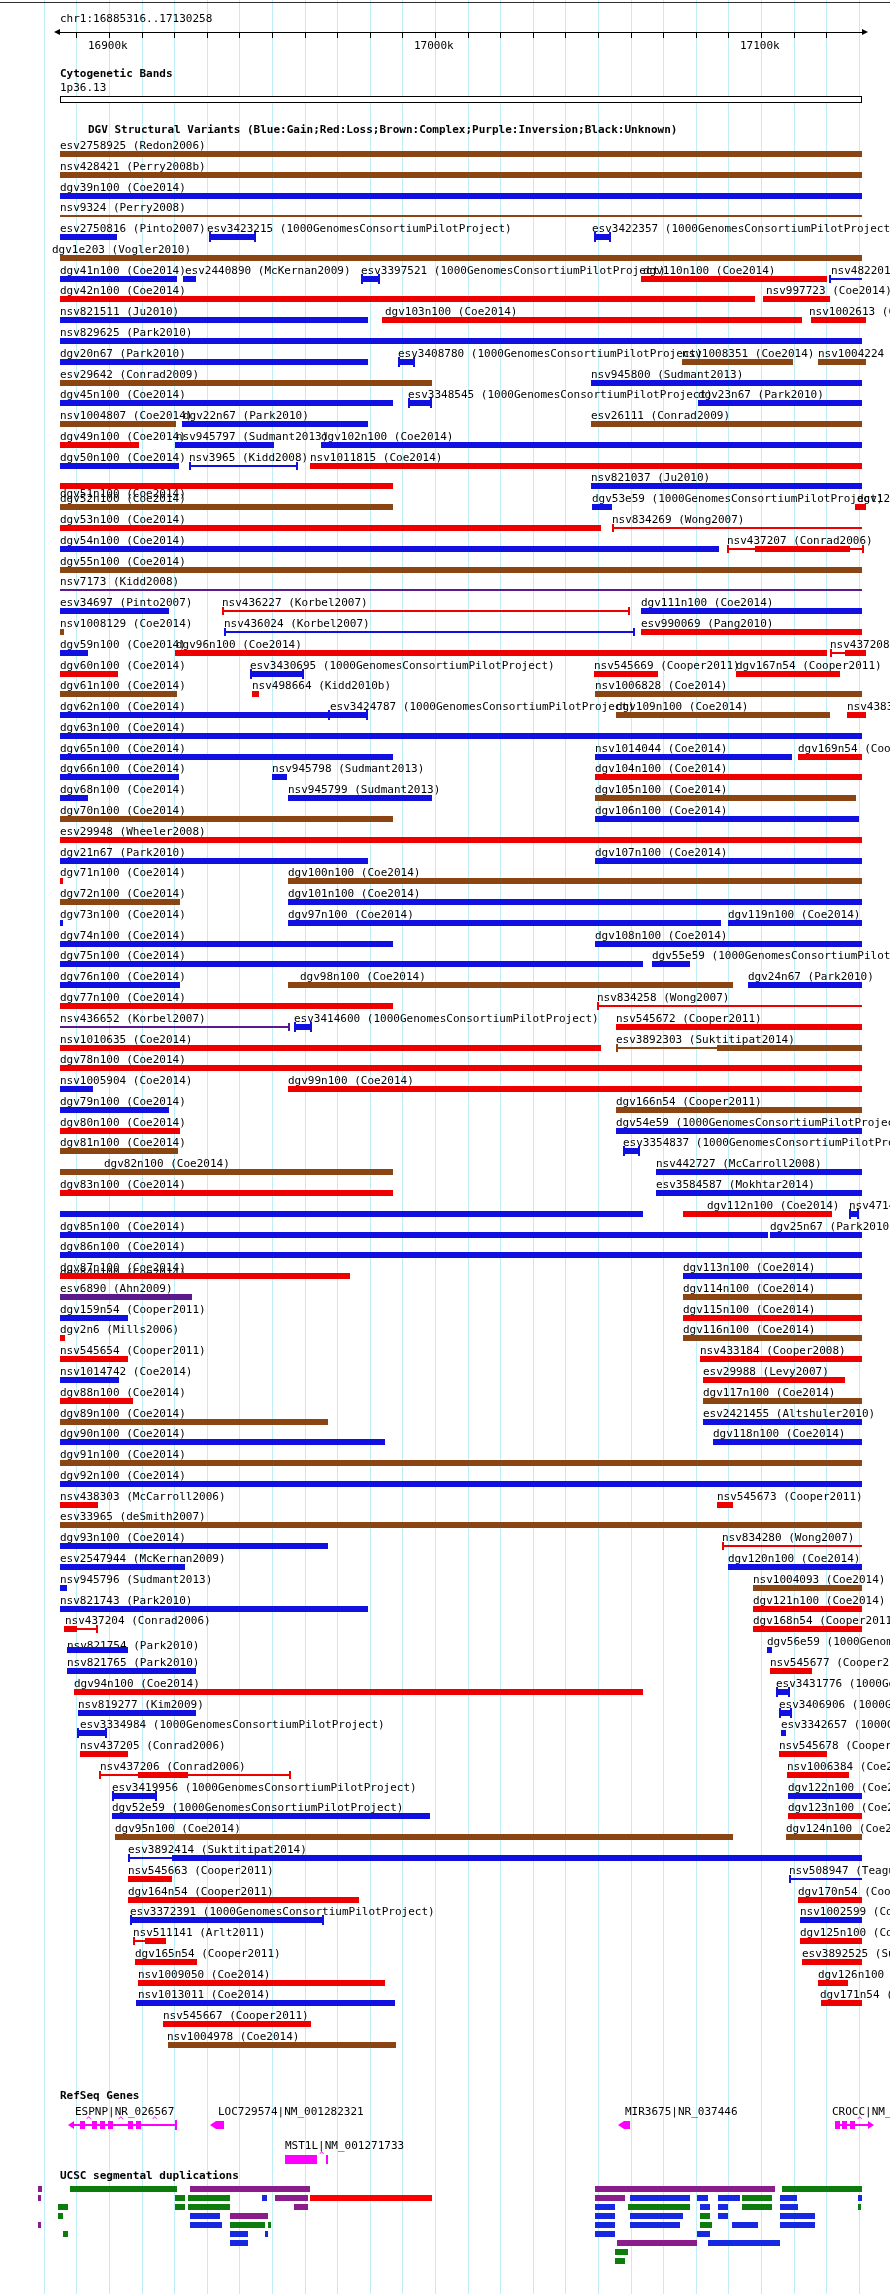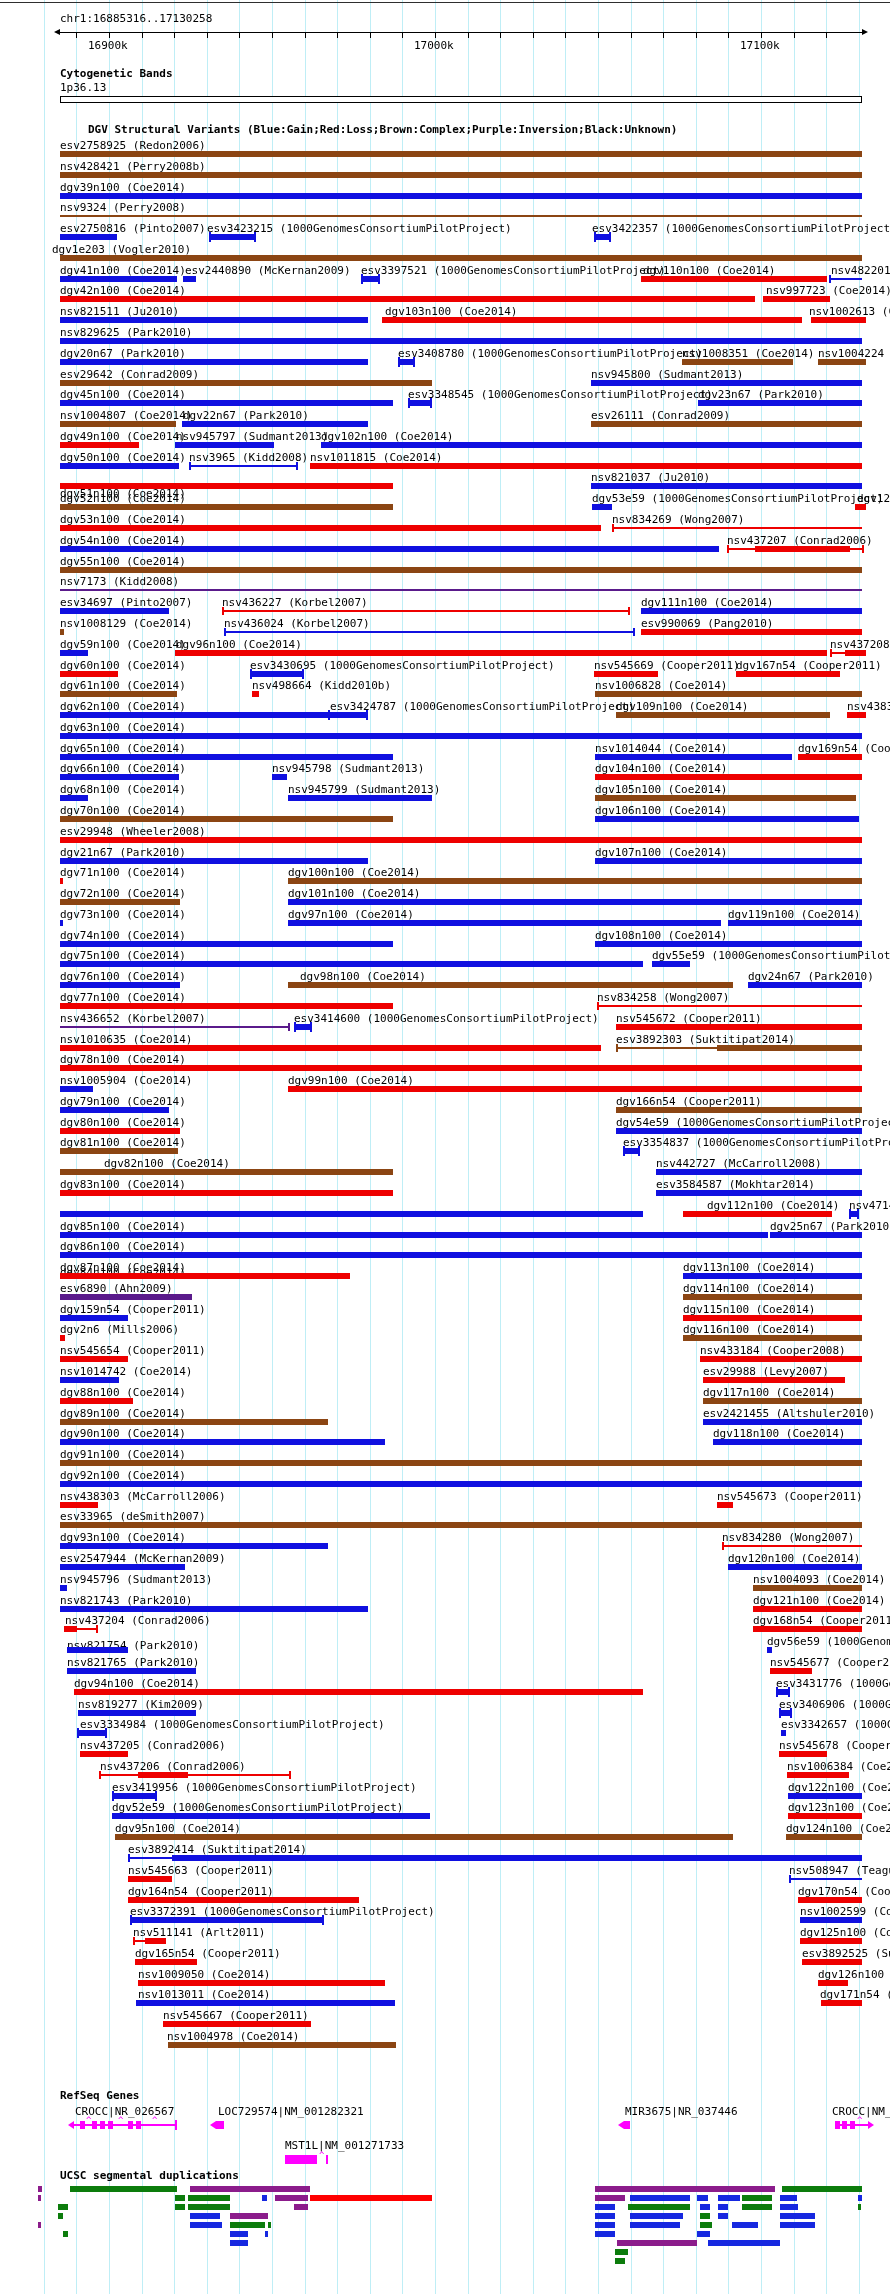--- a/index.html
+++ b/index.html
@@ -530,21 +530,21 @@
     <div class="abs" style="left: 136px; top: 2000.42px; width: 259px; height: 6px; background: rgb(16, 16, 224);"></div>
     <div class="abs" style="left: 821px; top: 2000.42px; width: 41px; height: 6px; background: rgb(238, 0, 0);"></div>
     <div class="abs" style="left: 163px; top: 2010.2px; white-space: pre; line-height: 11px; height: 11px;">nsv545667 (Cooper2011)</div>
     <div class="abs" style="left: 163px; top: 2021.2px; width: 148px; height: 6px; background: rgb(238, 0, 0);"></div>
     <div class="abs" style="left: 167px; top: 2030.98px; white-space: pre; line-height: 11px; height: 11px;">nsv1004978 (Coe2014)</div>
     <div class="abs" style="left: 168px; top: 2041.98px; width: 228px; height: 6px; background: rgb(139, 69, 19);"></div>
   </div>
 
 <div id="refseq-track">
   <div class="hdr" style="left:60px;top:2090px;">RefSeq Genes</div>
-<div class="abs" style="left: 75px; top: 2106px; white-space: pre; line-height: 11px;">CROCC|NR_026567</div>
+<div class="abs" style="left: 75px; top: 2106px; white-space: pre; line-height: 11px;">ESPNP|NR_026567</div>
     <div class="arrow" style="left: 68px; top: 2121px; width: 0px; height: 0px; border-top: 4px solid transparent; border-bottom: 4px solid transparent; border-right: 6px solid rgb(255, 0, 255);"></div>
     <div class="abs" style="left: 73px; top: 2124px; width: 102px; height: 2px; background: rgb(255, 0, 255);"></div>
     <div class="abs" style="left: 80px; top: 2121px; width: 5px; height: 8px; background: rgb(255, 0, 255);"></div>
     <div class="abs" style="left: 92px; top: 2121px; width: 5px; height: 8px; background: rgb(255, 0, 255);"></div>
     <div class="abs" style="left: 100px; top: 2121px; width: 5px; height: 8px; background: rgb(255, 0, 255);"></div>
     <div class="abs" style="left: 108px; top: 2121px; width: 5px; height: 8px; background: rgb(255, 0, 255);"></div>
     <div class="abs" style="left: 128px; top: 2121px; width: 5px; height: 8px; background: rgb(255, 0, 255);"></div>
     <div class="abs" style="left: 136px; top: 2121px; width: 5px; height: 8px; background: rgb(255, 0, 255);"></div>
     <div class="abs" style="left: 86px; top: 2116px; color: rgb(255, 0, 255); font-size: 9px; line-height: 9px;">^</div>
     <div class="abs" style="left: 118px; top: 2116px; color: rgb(255, 0, 255); font-size: 9px; line-height: 9px;">^</div>

